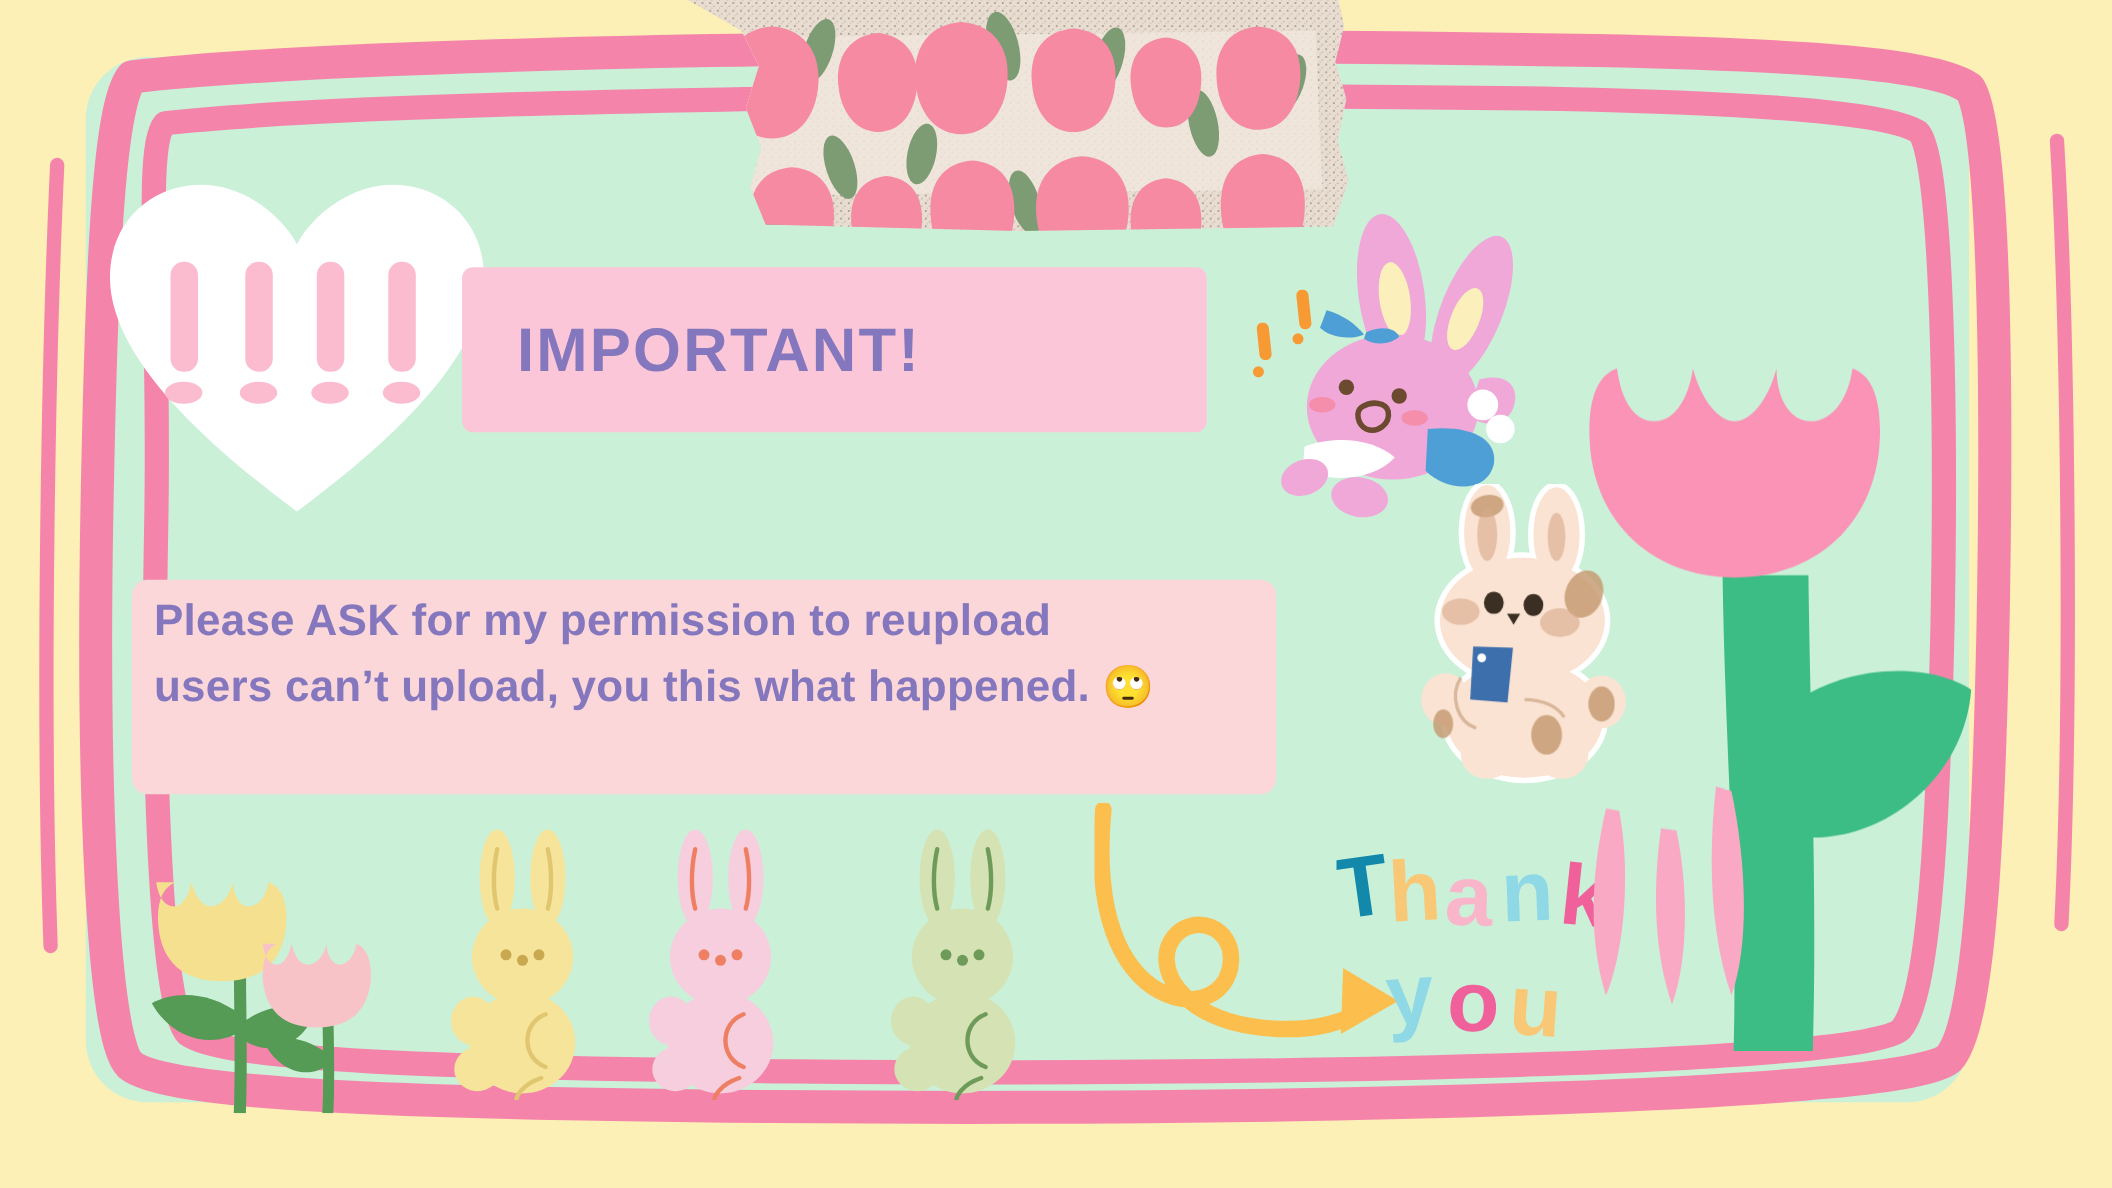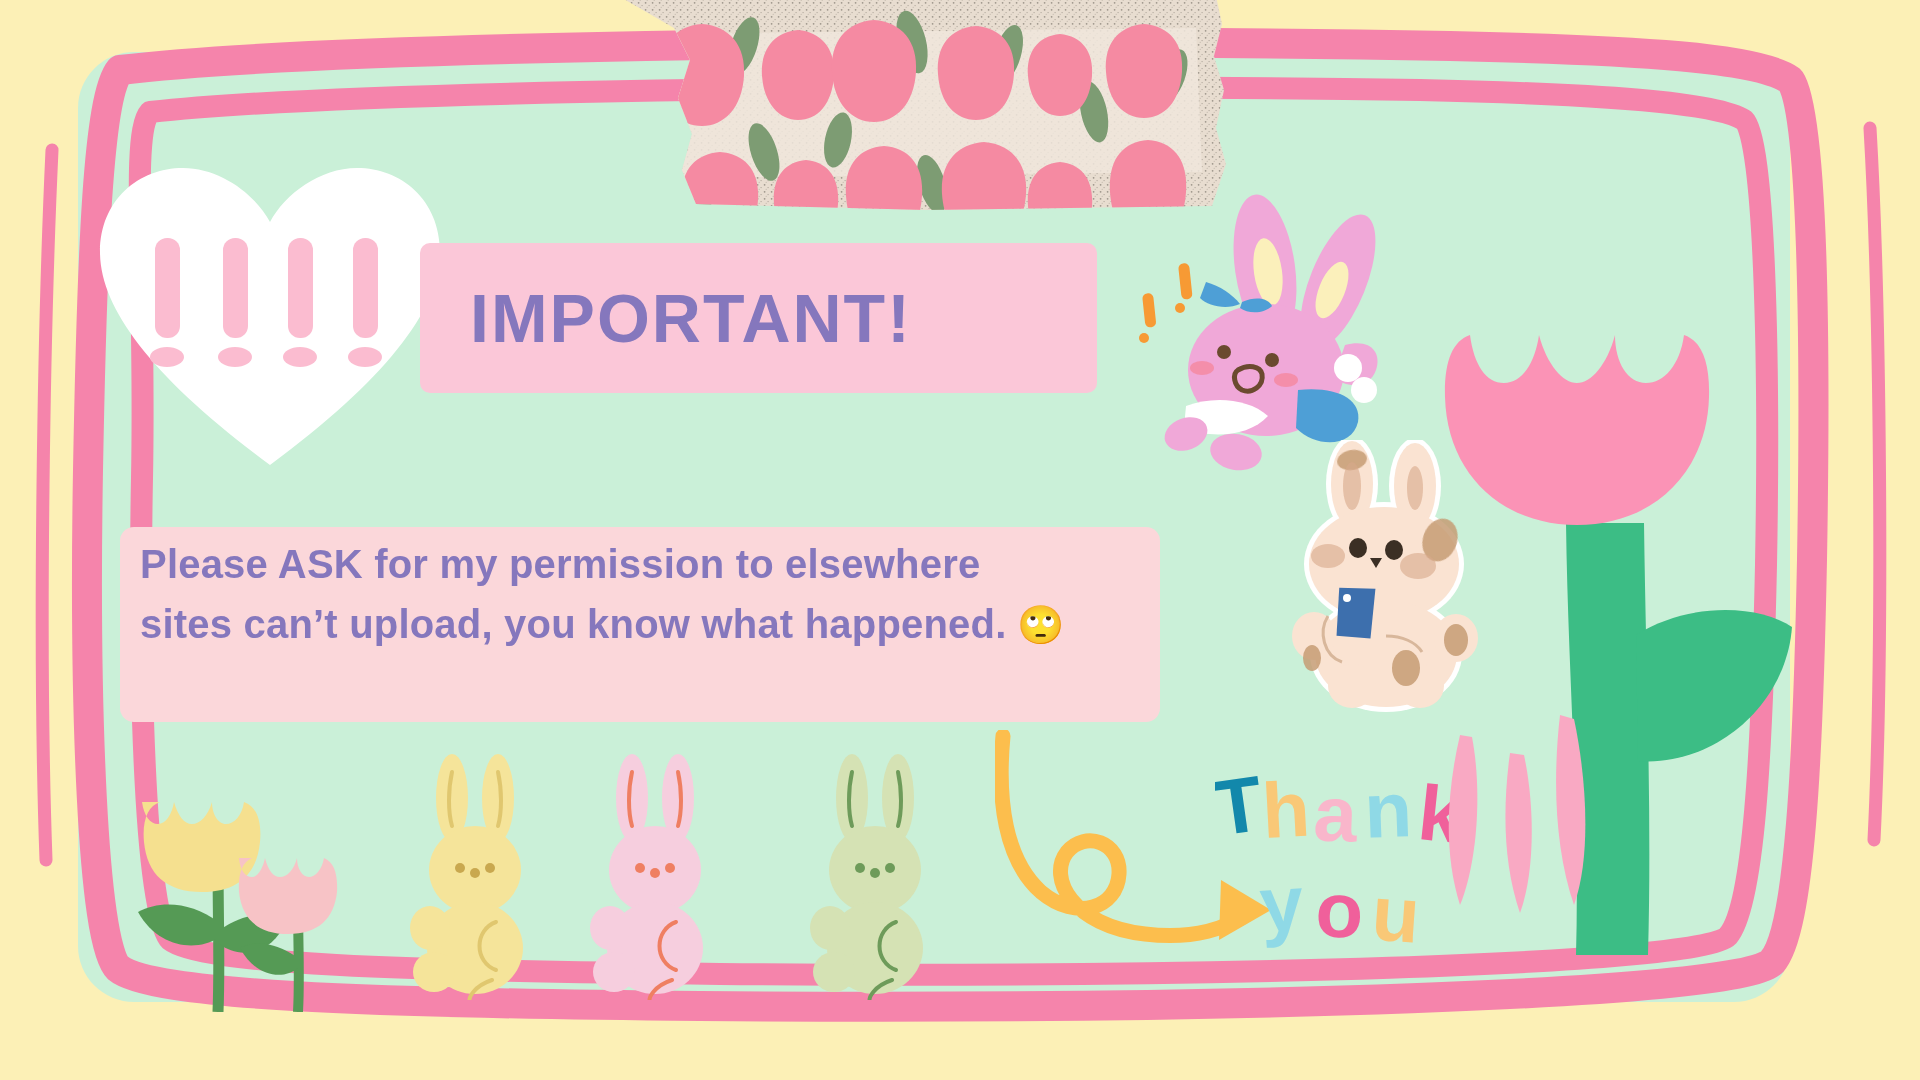--- a/index.html
+++ b/index.html
@@ -23,21 +23,21 @@
   
   .heart-wrap{position:absolute;left:95px;top:160px;width:350px;height:320px;}
 
   
   .imp-band{
     position:absolute;left:420px;top:243px;width:677px;height:150px;
     background:#fbc7d8;border-radius:10px;
   }
   .imp-text{
     position:absolute;left:470px;top:258px;width:640px;height:120px;
-    font-size:68px;font-weight:bold;letter-spacing:2px;
+    font-size:56px;font-weight:bold;letter-spacing:2px;
     color:#8577bd;line-height:120px;white-space:nowrap;
   }
 
   
   .body-band{
     position:absolute;left:120px;top:527px;width:1040px;height:195px;
     background:#fbd7da;border-radius:14px;
   }
   .body-text{
     position:absolute;left:140px;top:534px;width:1060px;
@@ -151,22 +151,22 @@
       <rect x="258" y="78" width="25" height="100" rx="12"></rect>
       <ellipse cx="270" cy="197" rx="17" ry="10"></ellipse>
     </g>
   </svg>
 
   <div class="imp-band"></div>
   <div class="imp-text">IMPORTANT!</div>
 
   <div class="body-band"></div>
   <div class="body-text">
-    <span class="ln"> Please ASK for my permission to elsewhere</span>
-    <span class="ln"><span>sites can’t upload, you know what happened.</span> <span class="emoji">🙄</span></span>
+    <span class="ln"> Please ASK for my permission to reupload</span>
+    <span class="ln"><span>users can’t upload, you this what happened.</span> <span class="emoji">🙄</span></span>
   </div>
 
   <svg class="tulips-sm" viewBox="0 0 250 250">
     <path d="M118 88 C 118 170, 120 200, 118 250" stroke="#559a55" stroke-width="11" fill="none"></path>
     <path d="M118 160 C 92 140, 60 138, 38 150 C 58 186, 96 190, 118 176 Z" fill="#559a55"></path>
     <path d="M120 168 C 144 150, 168 150, 186 160 C 170 196, 136 196, 120 182 Z" fill="#559a55"></path>
     <path d="M60 40 c-12 4 -18 18 -16 40 c3 32 22 50 58 50 c36 0 55 -18 58 -50 c2 -22 -4 -36 -16 -40
              c-2 14 -10 22 -18 22 c-8 0 -14 -10 -14 -22 c-4 14 -12 22 -20 22 c-8 0 -14 -8 -18 -22
              c-2 12 -8 22 -16 22 c-8 0 -14 -8 -16 -22 Z" fill="#f5e08f"></path>
     <path d="M198 130 C 198 190, 200 215, 198 250" stroke="#559a55" stroke-width="10" fill="none"></path>

